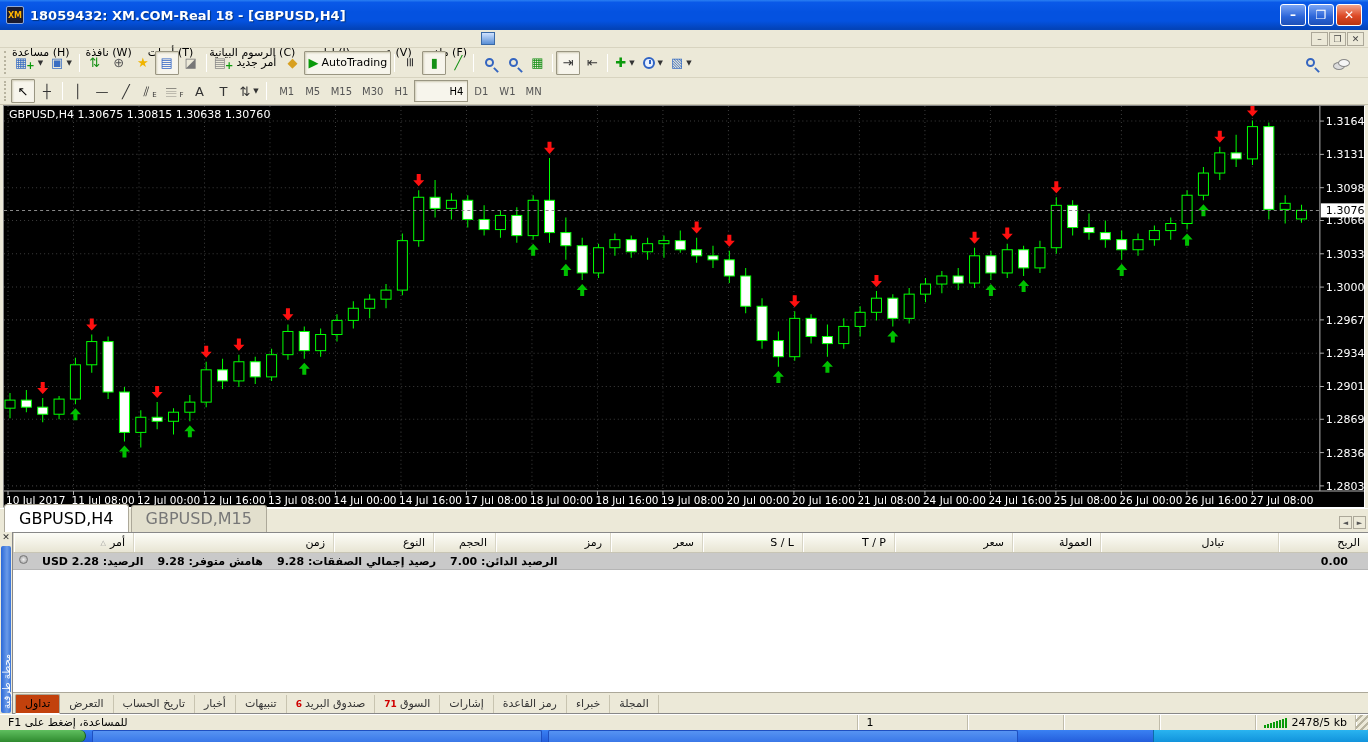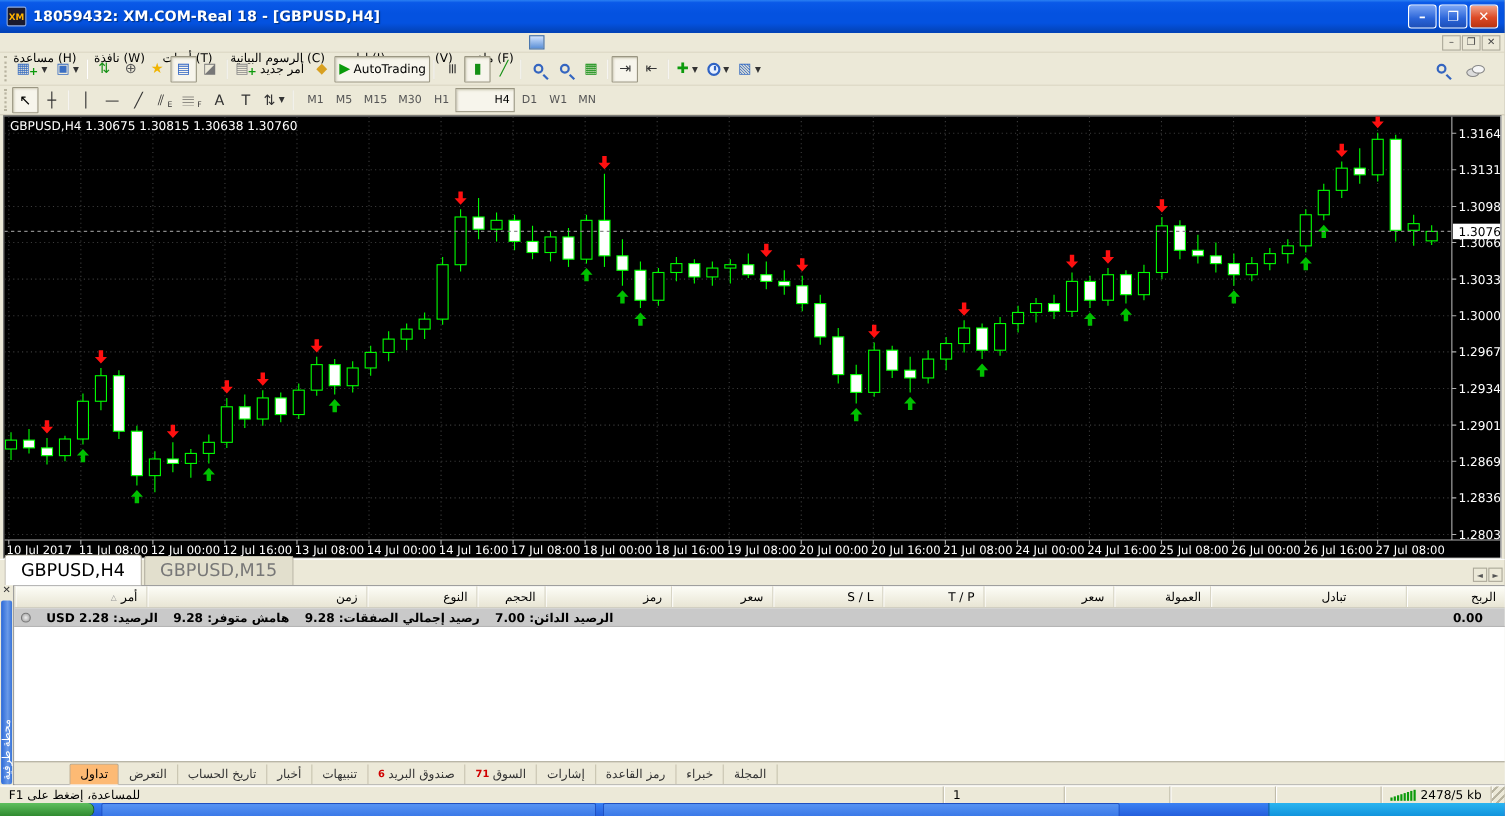--- a/index.html
+++ b/index.html
@@ -61,28 +61,28 @@
   .terminal { position:absolute; left:0; right:0; top:532px; height:182px; background:#ece9d8; display:flex; }
   .dock-side { width:12px; display:flex; flex-direction:column; }
   .dock-close { height:13px; text-align:center; font-size:9px; color:#333; line-height:11px; background:#ece9d8; }
   .dock-strip { flex:1; background:linear-gradient(90deg,#2a68d8,#6a9ae8 60%,#3a74d8); border-radius:2px; margin:1px; position:relative; }
   .dock-title { position:absolute; bottom:4px; left:0; width:100%; color:#fff; font-size:10px; writing-mode:vertical-rl; transform:rotate(180deg); text-align:left; height:80px; }
   .term-main { flex:1; display:flex; flex-direction:column; border:1px solid #888; border-right:none; background:#fff; }
   .term-head { height:20px; background:linear-gradient(180deg,#fdfdf7,#e8e5d4); display:flex; border-bottom:1px solid #c8c5b5; }
   .th-cell { border-left:1px solid #d8d5c5; box-shadow:1px 0 0 #fff inset; display:flex; align-items:center; justify-content:flex-end; padding:0 8px; color:#000; font-size:11px; white-space:nowrap; }
   .th-cell .sort { font-size:7px; color:#999; margin-right:4px; }
   .balance-row { height:17px; background:#c9c9c9; display:flex; align-items:center; padding:0 6px; border-bottom:1px solid #b5b5b5; }
-  .bal-segs { display:inline-flex; flex-direction:row-reverse; gap:14px; direction:rtl; align-items:center; }
+  .bal-segs { display:inline-flex; flex-direction:row-reverse; gap:14px; direction:rtl; }
   .bal-seg { font-size:11px; color:#000; font-weight:bold; white-space:nowrap; }
   .bal-icon { width:9px; height:9px; border-radius:50%; border:1px solid #777; background:radial-gradient(#eee,#999); display:inline-block; }
   .bal-profit { margin-left:auto; font-weight:bold; font-size:11px; padding-right:14px; }
   .term-body { flex:1; background:#fff; }
   .term-tabs { height:21px; background:#ece9d8; border-top:1px solid #aca899; display:flex; align-items:flex-end; direction:ltr; padding-left:2px; }
   .ttab { display:flex; align-items:center; direction:rtl; gap:3px; padding:2px 9px 3px; font-size:11px; color:#333; border-right:1px solid #c8c4b0; }
-  .ttab.active { background:#fdba74; border:1px solid #aca899; border-bottom:1px solid #fff; border-radius:2px 2px 0 0; margin-bottom:-1px; color:#000;margin-left:48px; }
+  .ttab.active { background:#c2410c; border:1px solid #aca899; border-bottom:1px solid #fff; border-radius:2px 2px 0 0; margin-bottom:-1px; color:#000; }
   .ttab .count { color:#d00000; font-size:9px; font-weight:bold; }
 
   
   .statusbar { position:absolute; left:0; right:0; top:714px; height:16px; background:#ece9d8; border-top:1px solid #fff; display:flex; align-items:center; font-size:11px; }
   .st-cell { border-right:1px solid #c0bcaa; box-shadow:1px 0 0 #fff; height:100%; display:flex; align-items:center; padding:0 8px; }
   .st-help { flex:1; direction:rtl; justify-content:flex-end; }
   .st-conn { gap:4px; }
   .bars { display:flex; align-items:flex-end; gap:1px; height:11px; }
   .bars i { width:2px; background:#0a9a0a; display:block; }
   .grip2 { width:12px; height:100%; background:repeating-linear-gradient(135deg,transparent 0 3px,#b8b4a0 3px 5px); }

